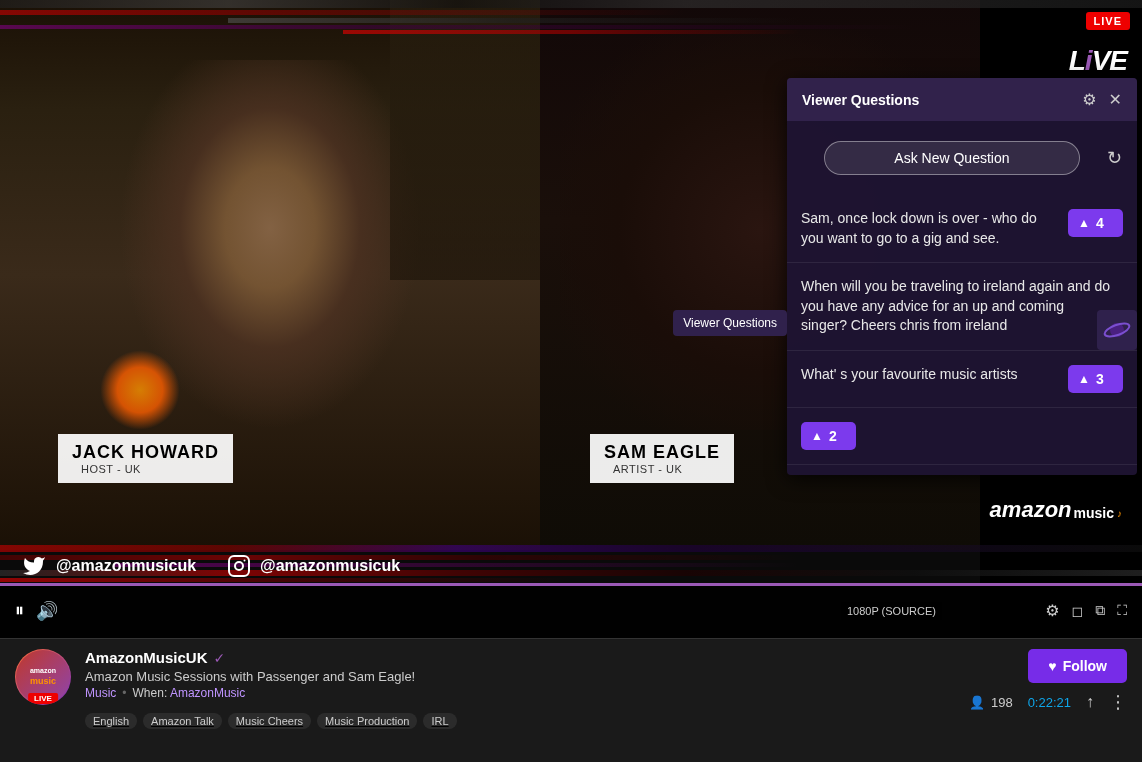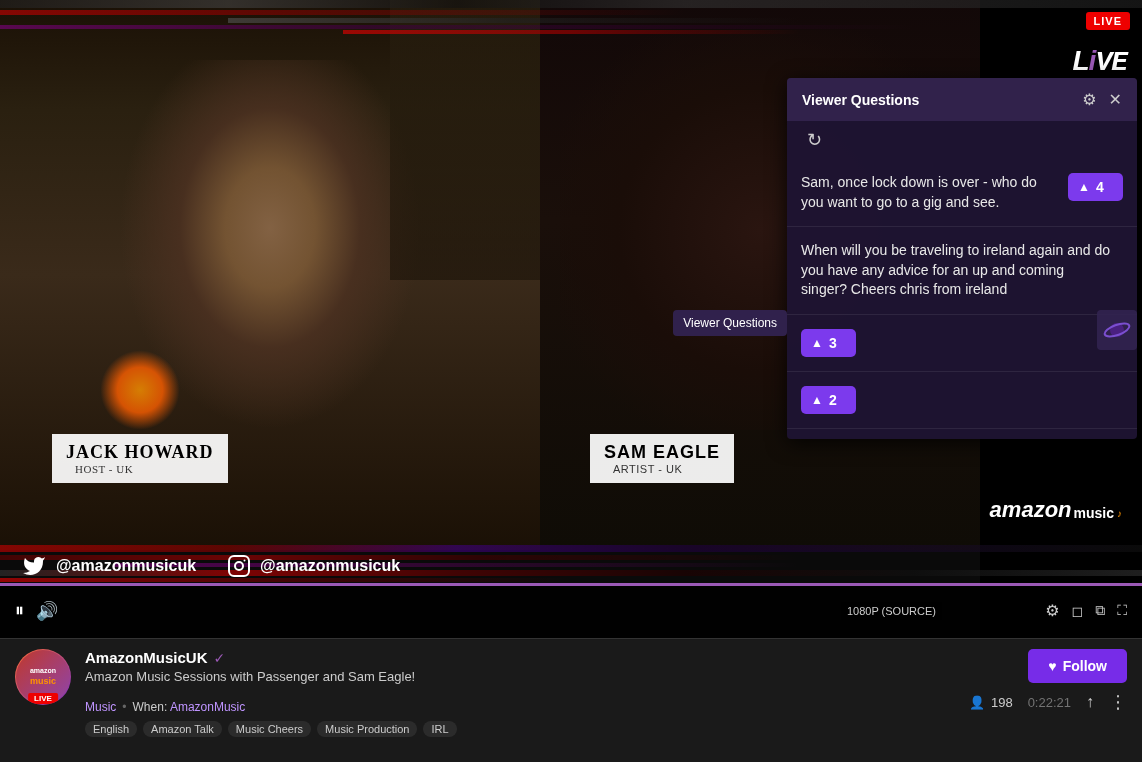--- a/index.html
+++ b/index.html
@@ -38,22 +38,21 @@
     }
 
     
     .lower-third {
       position: absolute;
       bottom: 155px;
       z-index: 10;
     }
 
     .lower-third-host {
-      left: 52px;
-      font-family: Liberation Serif, serif;
+      left: 58px;
     }
 
     .lower-third-artist {
       left: 590px;
     }
 
     .lower-third-bg {
       background: rgba(255,255,255,0.92);
       padding: 8px 14px;
     }
@@ -389,21 +388,21 @@
     }
 
     .verified-badge {
       color: #9b59b6;
       font-size: 14px;
     }
 
     .stream-title {
       color: #ccc;
       font-size: 13px;
-      margin-bottom: 16px;
+      margin-bottom: 2px;
     }
 
     .stream-tags {
       display: flex;
       flex-wrap: wrap;
       gap: 6px;
       align-items: center;
     }
 
     .tag-category {
@@ -578,53 +577,55 @@
       <span class="control-icon-small">◻</span>
       <span class="control-icon-small">⧉</span>
       <span class="control-icon-small">⛶</span>
     </div>
   </div>
 
   <div class="live-badge">LIVE</div>
 
   <div class="live-tv-logo">
     <div class="live-tv-text">
-      <span style="color:#fff;">L</span><span style="color:#9b59b6;">i</span><span style="color:#fff;font-family:Liberation Mono, monospace;">VE</span>
+      <span style="color:#fff;">L</span><span style="color:#9b59b6;">i</span><span style="color:#fff;">VE</span>
     </div>
     <div class="live-tv-subtext">music</div>
   </div>
 
   <div class="vq-panel">
     <div class="vq-header">
       <span class="vq-title">Viewer Questions</span>
       <div class="vq-header-icons">
         <button class="vq-icon-btn">⚙</button>
         <button class="vq-icon-btn">✕</button>
       </div>
     </div>
 
     <div style="position:relative; display:flex; align-items:center; padding: 8px 15px;">
+      <button class="vq-ask-btn">Ask New Question</button>
       <button class="vq-icon-btn" style="color:#ccc; margin-left:5px; font-size:18px;">↻</button>
     </div>
 
     <div class="vq-questions">
 
       <div class="vq-question-item">
         <span class="vq-question-text">Sam, once lock down is over - who do you want to go to a gig and see.</span>
         <button class="vq-vote-btn">
           <span class="vq-vote-arrow">▲</span>
           <span class="vq-vote-count">4</span>
         </button>
       </div>
 
       <div class="vq-question-item">
         <span class="vq-question-text">When will you be traveling to ireland again and do you have any advice for an up and coming singer? Cheers chris from ireland</span>
       </div>
 
       <div class="vq-question-item">
+        <span class="vq-question-text">What' s your favourite music artists</span>
         <button class="vq-vote-btn">
           <span class="vq-vote-arrow">▲</span>
           <span class="vq-vote-count">3</span>
         </button>
       </div>
 
       <div class="vq-question-item">
         <button class="vq-vote-btn">
           <span class="vq-vote-arrow">▲</span>
           <span class="vq-vote-count">2</span>
@@ -661,38 +662,38 @@
     </div>
     <div class="stream-title">Amazon Music Sessions with Passenger and Sam Eagle!</div>
     <div class="stream-tags">
       <span class="tag-category">Music</span>
       <span class="tag-separator">•</span>
       <span class="tag-team">
         <span>When:</span>
         <a href="#">AmazonMusic</a>
       </span>
     </div>
-    <div class="stream-tags" style="margin-top:7px;">
+    <div class="stream-tags" style="margin-top:13px;text-decoration:underline;">
     <span class="tag-pill">English</span>
         <span class="tag-pill">Amazon Talk</span>
         <span class="tag-pill">Music Cheers</span>
         <span class="tag-pill">Music Production</span>
         <span class="tag-pill">IRL</span>
       </div>
   </div>
 
   <div style="display:flex; flex-direction:column; align-items:flex-end; gap:8px; margin-left:20px;">
     <button class="follow-btn">
       <span style="font-size:14px;">♥</span>
       <span>Follow</span>
     </button>
     <div style="display:flex; align-items:center; gap:15px;">
       <div class="viewers-count">
         <span>👤</span>
         <span>198</span>
       </div>
-      <span style="color:#737373; font-size:13px;">0:22:21</span>
+      <span style="color:#0ea5e9; font-size:13px;">0:22:21</span>
       <button style="background:none; border:none; color:#ccc; font-size:16px; cursor:pointer;">↑</button>
       <button style="background:none; border:none; color:#ccc; font-size:18px; cursor:pointer;">⋮</button>
     </div>
   </div>
 
 </div>
 
 </body></html>

